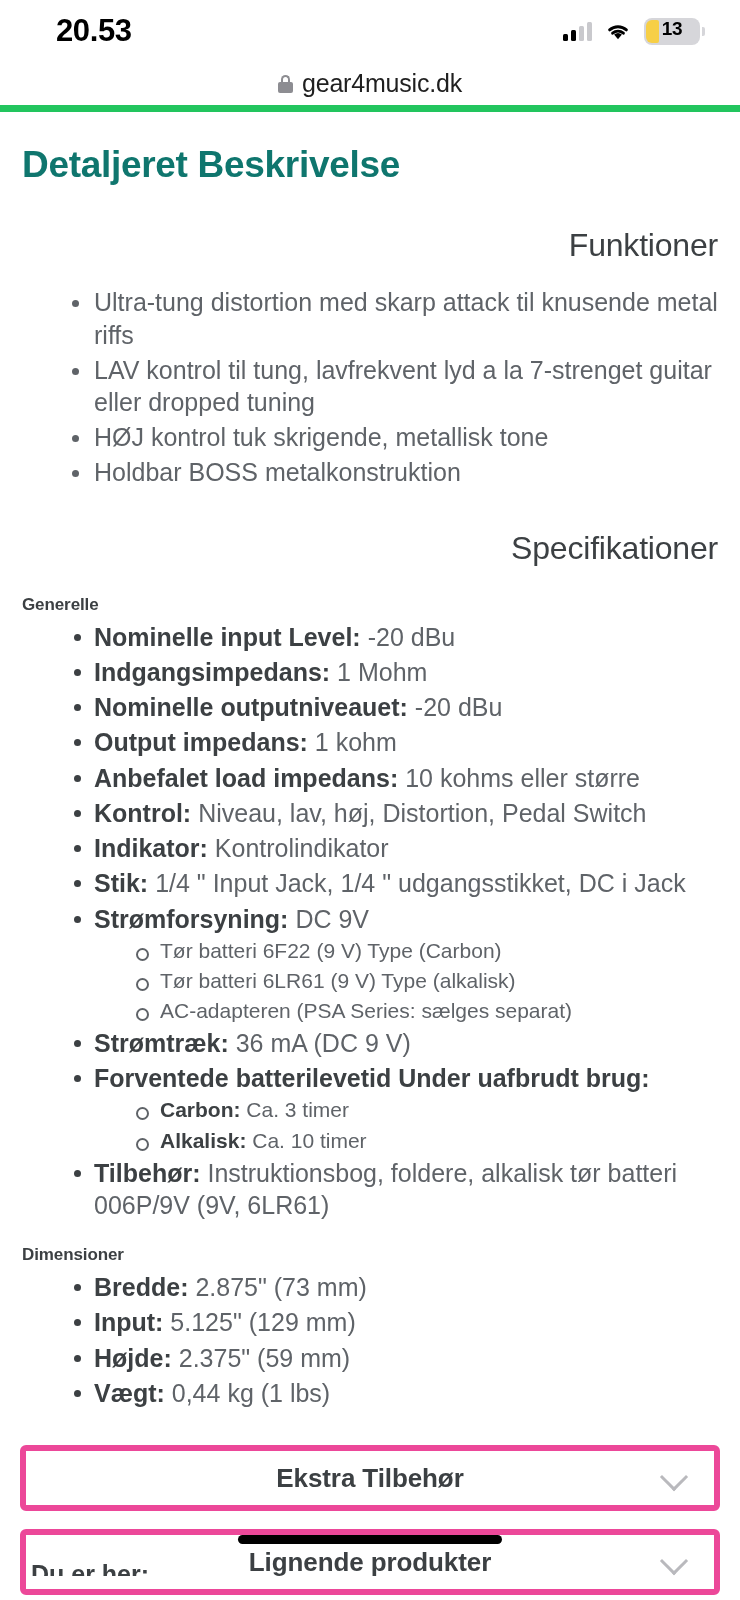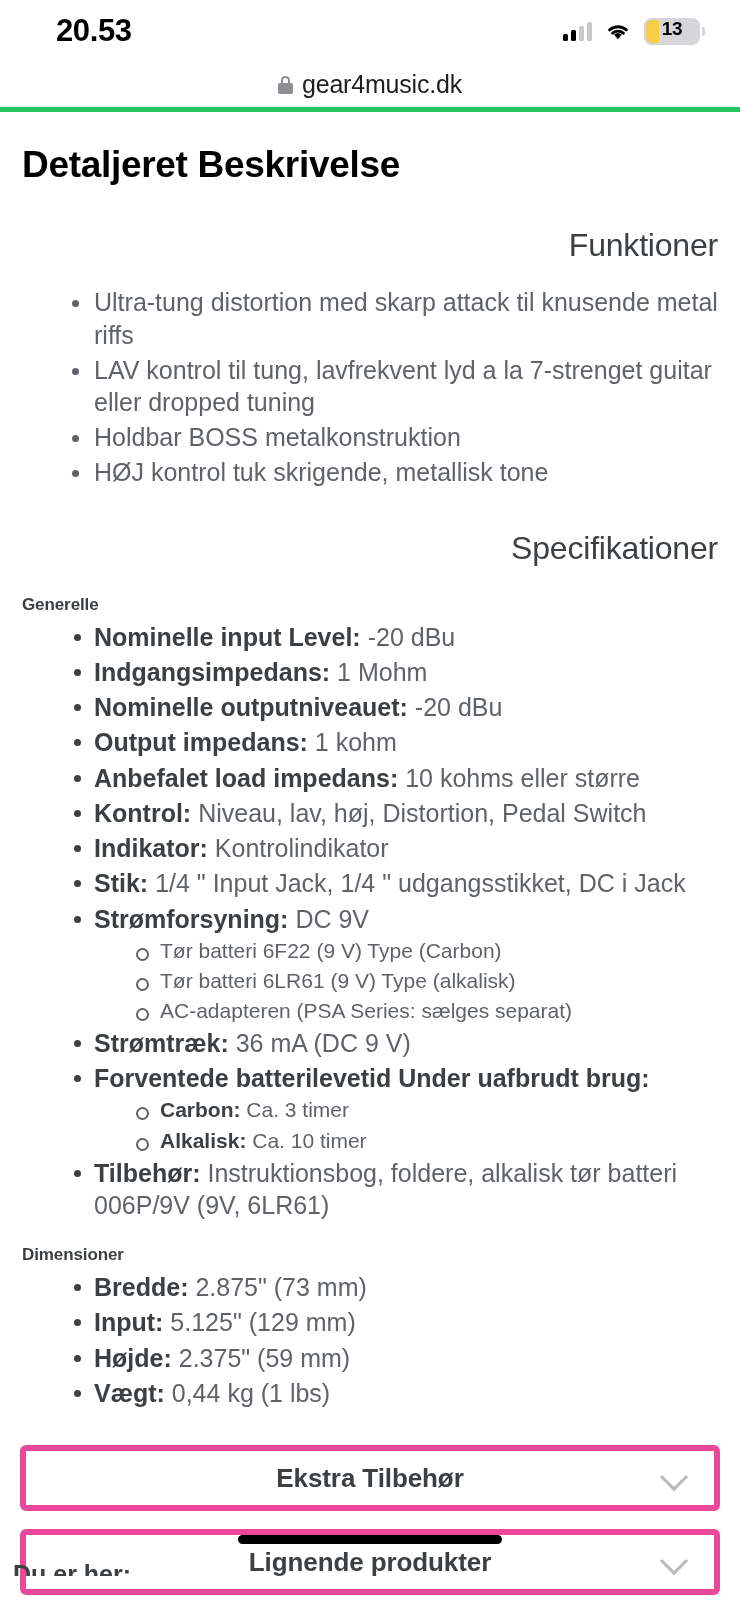--- a/index.html
+++ b/index.html
@@ -42,39 +42,39 @@
     position:relative; font-size:19px; font-weight:700; color:#000; letter-spacing:-0.3px;
   }
   .battery .cap {
     position:absolute; right:-5px; top:9px; width:3px; height:9px;
     background:#d6d6da; border-radius:0 2px 2px 0;
   }
 
   
   .urlbar {
     height:50px; display:flex; align-items:center; justify-content:center;
-    gap:9px; border-bottom:5px solid #22c55e; background:#fff;
+    gap:9px; border-bottom:7px solid #22c55e; background:#fff;
   }
   .lock-icon { width:15px; height:18px; position:relative; display:block; }
   .lock-icon .shackle {
     position:absolute; top:0; left:3px; width:9px; height:9px;
     border:2.4px solid #8d8d92; border-bottom:none;
     border-radius:5px 5px 0 0;
   }
   .lock-icon .body {
     position:absolute; bottom:0; left:0; width:15px; height:11px;
     background:#8d8d92; border-radius:2px;
   }
   .url-text { font-size:25px; color:#1f1f1f; letter-spacing:-0.2px; }
 
   
   .content { padding:0 22px; }
 
   h1.page-title {
-    font-size:37px; font-weight:700; color:#000000;
+    font-size:37px; font-weight:700; color:#0f766e;
     letter-spacing:-0.3px; margin-top:32px;
   }
   h2.section-title {
     font-size:32px; font-weight:400; color:#3c4043;
     letter-spacing:-0.2px; margin-top:41px;text-align:right;
   }
   h3.sub-title {
     font-size:17px; font-weight:700; color:#3c4043;
     letter-spacing:-0.1px; margin-top:28px;
   }
@@ -137,21 +137,21 @@
   }
   .chevron::before {
     content:""; position:absolute; left:2px; top:3px;
     width:17px; height:17px;
     border-right:3px solid #b9b9bd; border-bottom:3px solid #b9b9bd;
     transform:rotate(45deg);
   }
 
   
   .footer-frag {
-    position:absolute; left:13px; bottom:0;
+    position:absolute; left:31px; bottom:0;
     font-size:25px; font-weight:700; color:#3c4043;
     line-height:1; height:14px; overflow:hidden;
   }
 
   
   .home-indicator {
     position:absolute; left:50%; transform:translateX(-50%);
     bottom:32px; width:264px; height:9px;
     background:#000; border-radius:5px;
   }
@@ -194,22 +194,22 @@
   </div>
 
   <div class="content">
 
     <h1 class="page-title">Detaljeret Beskrivelse</h1>
 
     <h2 class="section-title">Funktioner</h2>
     <ul class="feature-list">
       <li>Ultra-tung distortion med skarp attack til knusende metal riffs</li>
       <li>LAV kontrol til tung, lavfrekvent lyd a la 7-strenget guitar eller dropped tuning</li>
+      <li>HØJ kontrol tuk skrigende, metallisk tone</li>
       <li>Holdbar BOSS metalkonstruktion</li>
-      <li>HØJ kontrol tuk skrigende, metallisk tone</li>
     </ul>
 
     <h2 class="section-title">Specifikationer</h2>
 
     <h3 class="sub-title">Generelle</h3>
     <ul class="spec-list">
       <li><b>Nominelle input Level:</b><span> -20 dBu</span></li>
       <li><b>Indgangsimpedans:</b><span> 1 Mohm</span></li>
       <li><b>Nominelle outputniveauet:</b><span> -20 dBu</span></li>
       <li><b>Output impedans:</b><span> 1 kohm</span></li>

